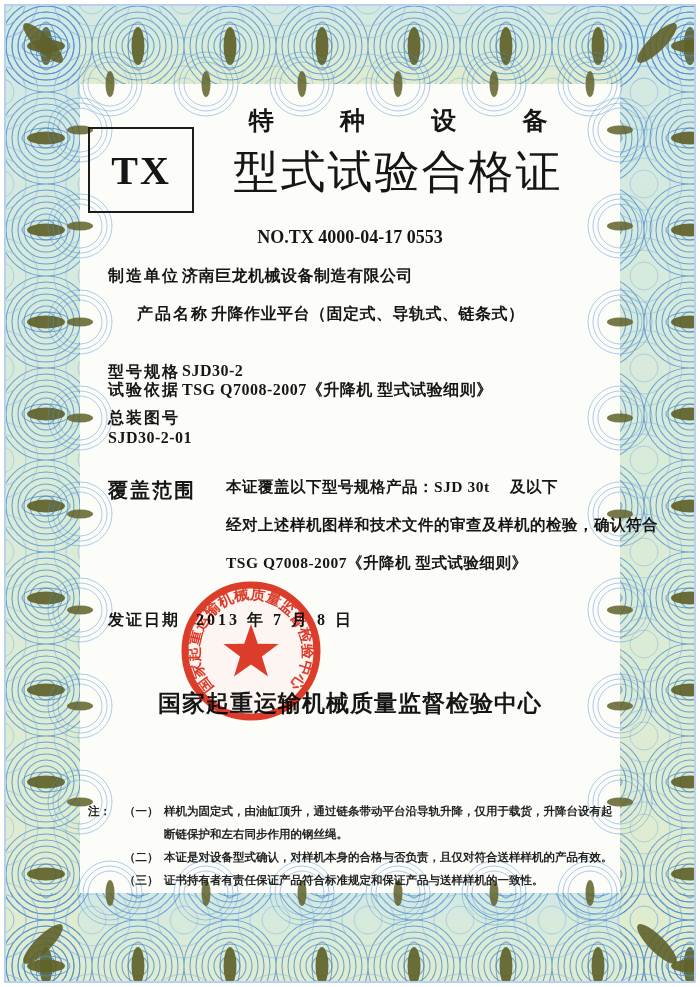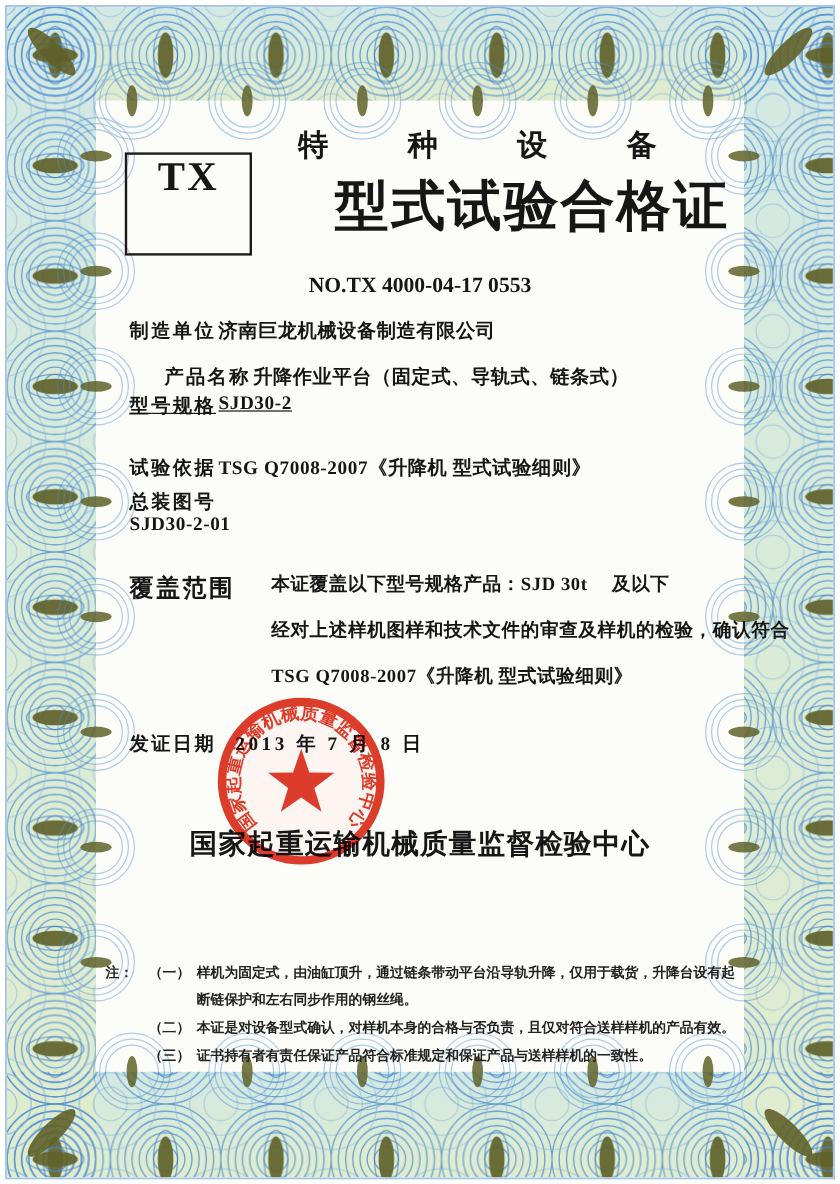--- a/index.html
+++ b/index.html
@@ -1,26 +1,26 @@
 <!DOCTYPE html>
 <html><head>
 <meta charset="utf-8">
 <style>
   html,body{margin:0;padding:0;background:#ffffff;}
   .page{position:relative;width:700px;height:987px;background:#fff;overflow:hidden;
         font-family:"Liberation Serif","DejaVu Serif",serif;color:#161616;}
   .abs{position:absolute;}
   #borderSvg{position:absolute;left:0;top:0;}
 
-  .tx-box{left:104px;top:127px;width:102px;height:82px;border:2px solid #1c1c1c;
-          display:flex;justify-content:center;
-          font-size:34px;font-weight:bold;letter-spacing:2px;background:transparent;}
+  .tx-box{left:88px;top:127px;width:102px;height:82px;border:2px solid #1c1c1c;
+          display:flex;align-items:center;justify-content:center;
+          font-size:40px;font-weight:bold;letter-spacing:2px;background:transparent;}
   .title-wrap{left:188px;top:104px;width:420px;text-align:center;}
   .cat{font-size:25px;font-weight:700;letter-spacing:30px;padding-left:30px;white-space:nowrap;}
-  .main-title{margin-top:5px;font-size:45px;font-weight:700;letter-spacing:2px;white-space:nowrap;text-align:right;}
+  .main-title{margin-top:5px;font-size:45px;font-weight:400;letter-spacing:2px;white-space:nowrap;}
   .cert-no{left:80px;top:227px;width:540px;text-align:center;font-size:18px;font-weight:700;}
 
   .row{left:108px;display:flex;font-size:16px;font-weight:700;white-space:nowrap;}
   .row .lbl{width:74px;letter-spacing:2px;flex:none;}
   .row .val{letter-spacing:0.5px;}
 
   .cov-line{left:178px;font-size:15.5px;font-weight:700;white-space:nowrap;letter-spacing:0.5px;padding-left:48px;}
   .cov-lbl{left:108px;font-size:20px;font-weight:700;letter-spacing:2px;}
 
   .issue-lbl{left:108px;top:610px;font-size:16px;font-weight:700;letter-spacing:2px;}
@@ -255,21 +255,21 @@
   <div class="abs cert-no">NO.TX 4000-04-17 0553</div>
 
   <div class="abs row" style="top:266px;align-items:center;">
     <span class="lbl">制造单位</span>
     <span class="val">济南巨龙机械设备制造有限公司</span>
   </div>
   <div class="abs row" style="top:304px;margin-left:29px;">
     <span class="lbl">产品名称</span>
     <span class="val">升降作业平台（固定式、导轨式、链条式）</span>
   </div>
-  <div class="abs row" style="top:328px;text-decoration:underline;">
+  <div class="abs row" style="top:362px;">
     <span class="lbl">型号规格</span>
     <span class="val">SJD30-2</span>
   </div>
   <div class="abs row" style="top:380px;">
     <span class="lbl">试验依据</span>
     <span class="val">TSG Q7008-2007《升降机 型式试验细则》</span>
   </div>
   <div class="abs row" style="top:408px;flex-direction:column;">
     <span class="lbl">总装图号</span>
     <span class="val">SJD30-2-01</span>

